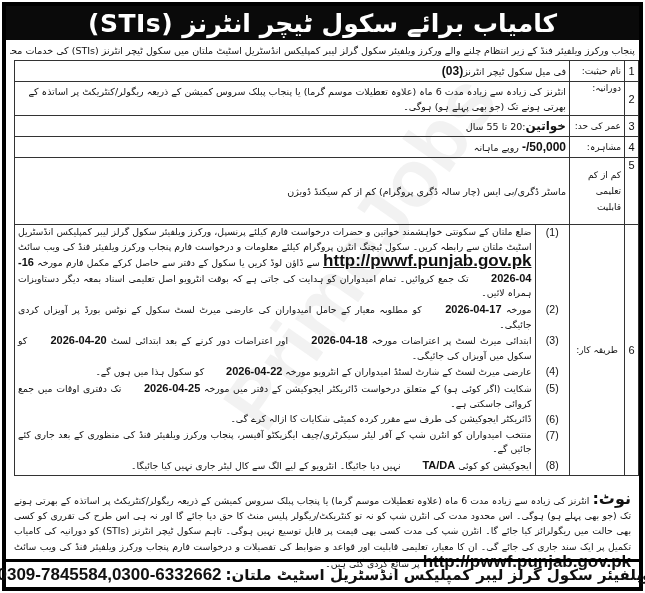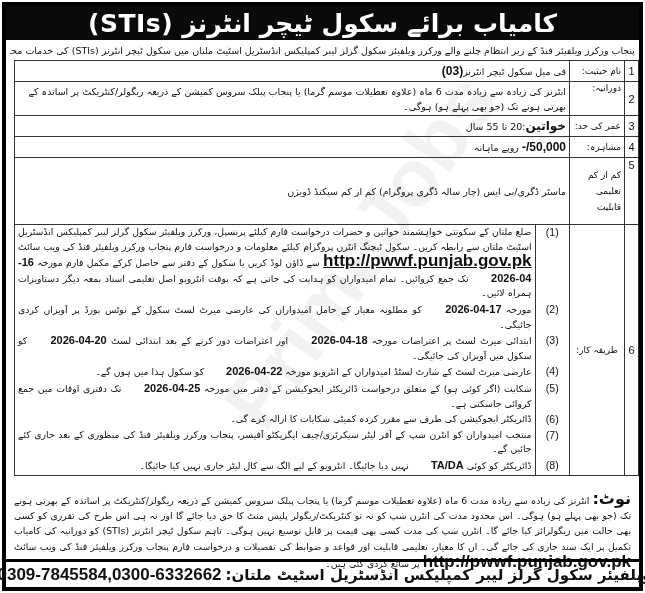--- a/index.html
+++ b/index.html
@@ -159,21 +159,21 @@
             <td class="mnum">(6)</td>
             <td class="mtext">ڈائریکٹر ایجوکیشن کی طرف سے مقرر کردہ کمیٹی شکایات کا ازالہ کرے گی۔</td>
           </tr>
           <tr>
             <td class="mnum">(7)</td>
             <td class="mtext">منتخب امیدواران کو انٹرن شپ کے آفر لیٹر سیکرٹری/چیف ایگزیکٹو آفیسر، پنجاب ورکرز ویلفیئر فنڈ کی منظوری کے بعد جاری کئے جائیں گے۔</td>
           </tr>
           <tr>
             <td class="mnum">(8)</td>
             <td class="mtext">
-              <span>ڈائریکٹر کو کوئی</span>
+              <span>ایجوکیشن کو کوئی</span>
               <span class="date">TA/DA</span>
               <span>نہیں دیا جائیگا۔ انٹرویو کے لیے الگ سے کال لیٹر جاری نہیں کیا جائیگا۔</span>
             </td>
           </tr>
         </tbody>
             </table>
       </td>
     </tr>
   </tbody>
     </table>

